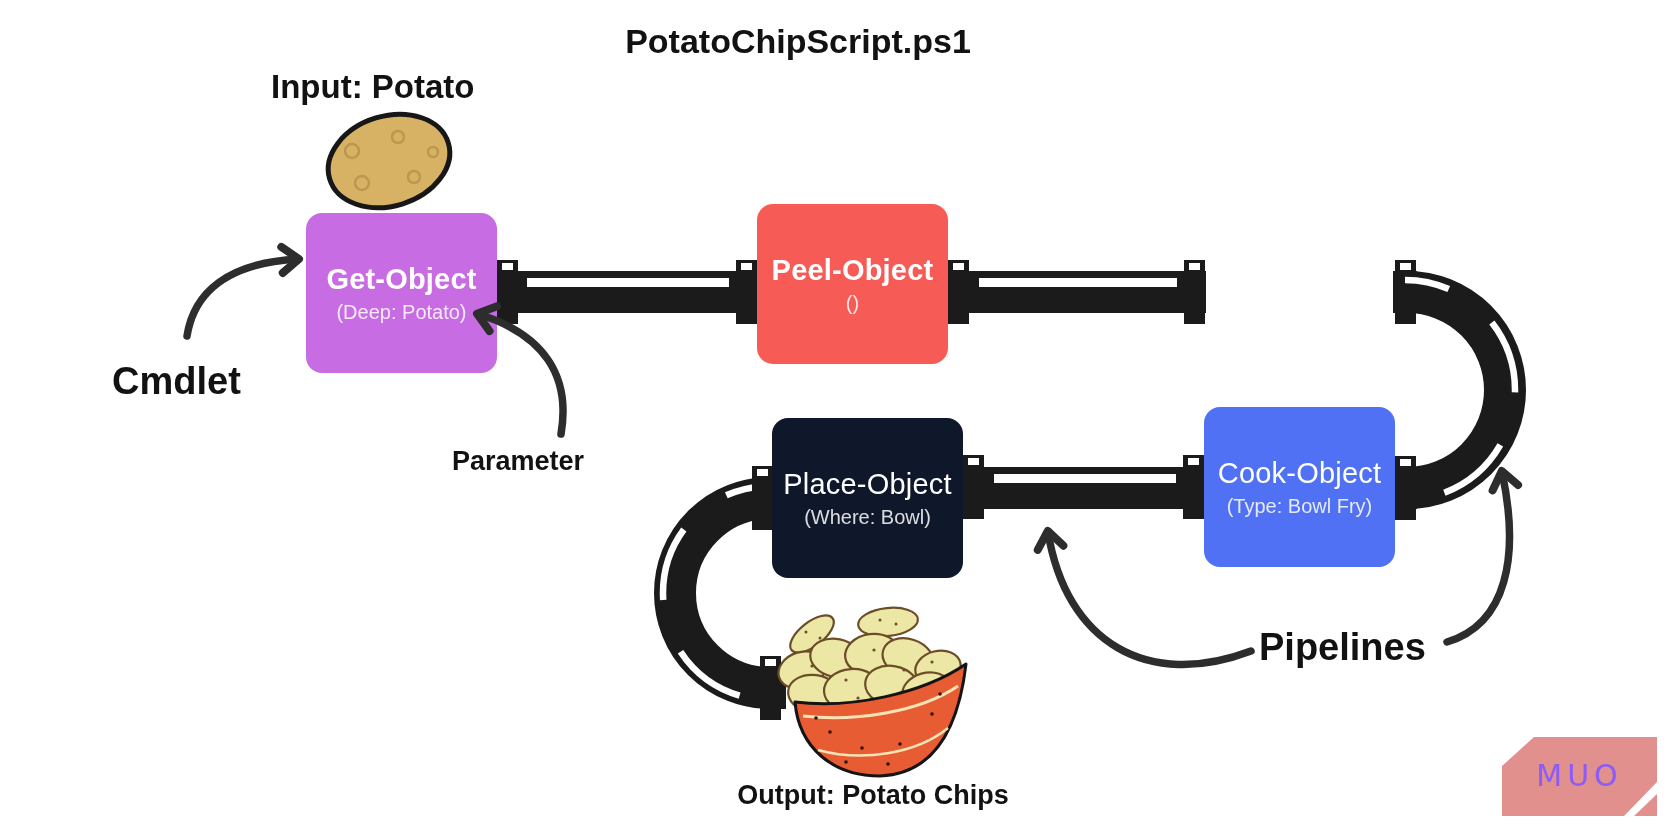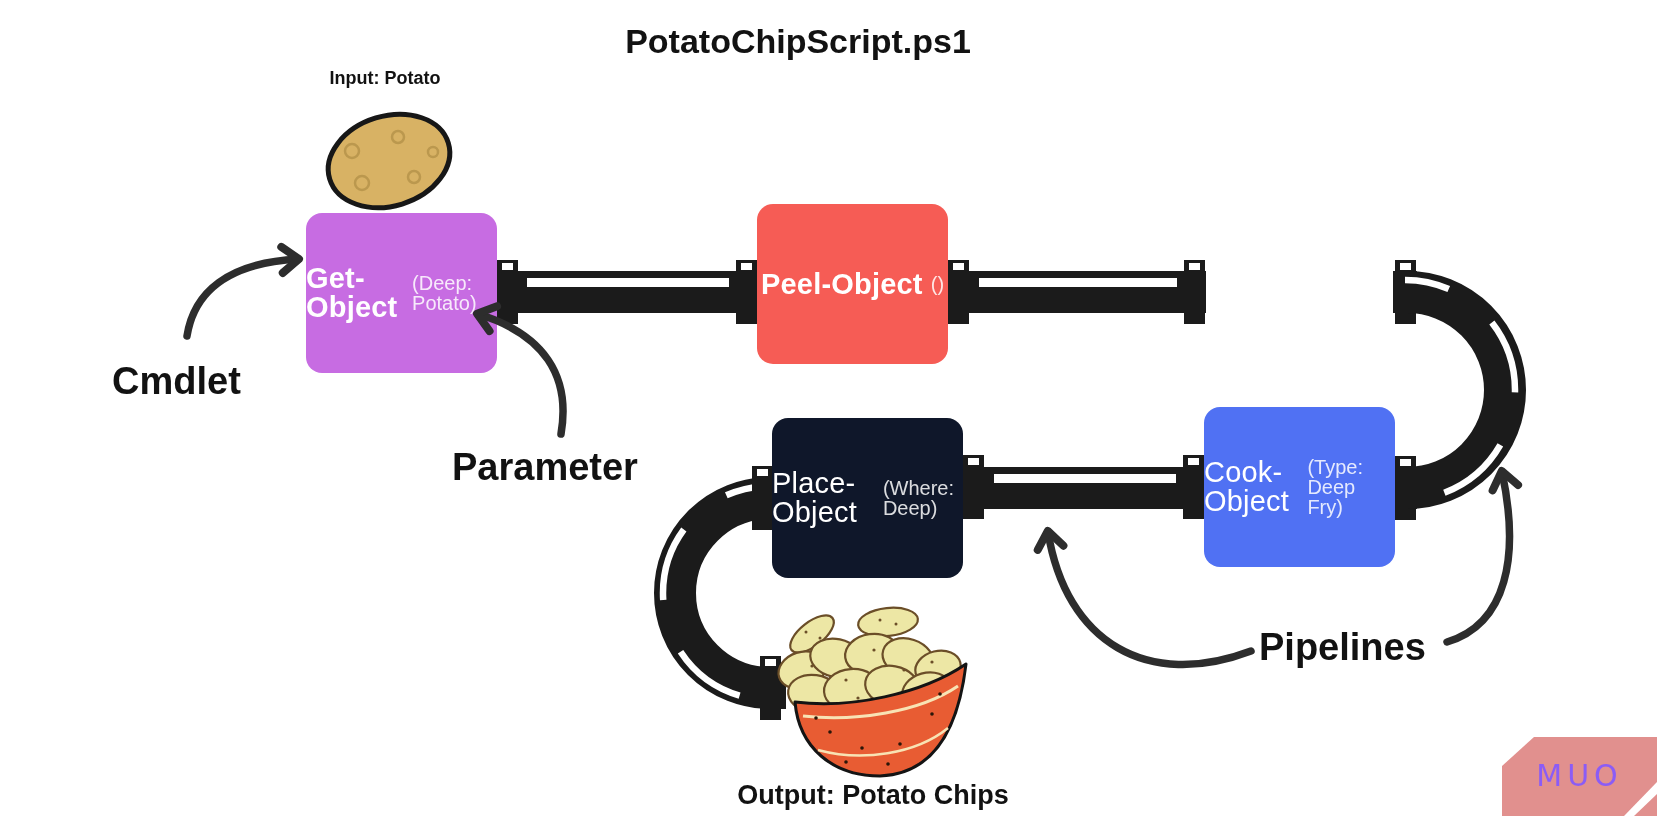--- a/index.html
+++ b/index.html
@@ -3,21 +3,21 @@
 <meta charset="utf-8">
 <style>
   html,body{margin:0;padding:0;}
   body{width:1680px;height:840px;background:#ffffff;font-family:"Liberation Sans",sans-serif;color:#111;overflow:hidden;}
   .stage{position:relative;width:1680px;height:840px;background:#fff;}
   .layer{position:absolute;left:0;top:0;pointer-events:none;}
   .base{z-index:1;}
   .top{z-index:3;}
   .lbl{position:absolute;font-weight:700;line-height:1.15;white-space:nowrap;color:#121212;z-index:2;}
   .center{text-align:center;}
-  .box{position:absolute;width:191px;height:160px;border-radius:16px;display:flex;
+  .box{position:absolute;width:191px;height:160px;border-radius:16px;display:flex;flex-direction:column;
        align-items:center;justify-content:center;gap:8px;color:#fff;z-index:2;}
   .box .bt{font-size:29px;line-height:1;letter-spacing:.2px;}
   .box.bold .bt{font-weight:700;}
   .box .bs{font-size:20px;line-height:1;color:rgba(255,255,255,.85);}
   .logo-text{position:absolute;left:1502px;top:737px;width:155px;height:76px;display:flex;align-items:center;
        justify-content:center;font-size:30px;letter-spacing:5px;color:#8b5cf6;z-index:4;font-family:"DejaVu Sans",sans-serif;}
 </style>
 </head>
 <body>
 
@@ -128,41 +128,41 @@
           <circle cx="932" cy="714" r="1.8"></circle>
         <circle cx="846" cy="762" r="1.8"></circle>
           <circle cx="888" cy="764" r="1.8"></circle>
         <circle cx="940" cy="694" r="1.8"></circle>
           <circle cx="816" cy="718" r="1.8"></circle>
       </g>
     </g>
   </svg>
 
   <div class="lbl center" style="left:598px;top:22px;width:400px;font-size:34px">PotatoChipScript.ps1</div>
-  <div class="lbl center" style="left:285px;top:68px;width:200px;font-size:18px">Input: Potato</div>
+  <div class="lbl center" style="left:271px;top:68px;width:200px;font-size:33px">Input: Potato</div>
   <div class="lbl" style="left:112px;top:360px;font-size:38px">Cmdlet</div>
-  <div class="lbl" style="left:452px;top:446px;font-size:38px">Parameter</div>
+  <div class="lbl" style="left:452px;top:446px;font-size:27px">Parameter</div>
   <div class="lbl center" style="left:723px;top:780px;width:300px;font-size:27px">Output: Potato Chips</div>
   <div class="lbl" style="left:1259px;top:626px;font-size:38px">Pipelines</div>
 
   <div class="box bold" style="left: 306px; top: 213px; background: rgb(199, 108, 226);">
     <div class="bt">Get-Object</div>
     <div class="bs">(Deep: Potato)</div>
   </div>
   <div class="box bold" style="left: 757px; top: 204px; background: rgb(246, 92, 85);">
     <div class="bt">Peel-Object</div>
     <div class="bs">()</div>
   </div>
   <div class="box" style="left: 1204px; top: 407px; background: rgb(80, 113, 243);">
     <div class="bt">Cook-Object</div>
-    <div class="bs">(Type: Deep Fry)</div>
+    <div class="bs">(Type: Bowl Fry)</div>
   </div>
   <div class="box" style="left: 772px; top: 418px; background: #0f172a;">
     <div class="bt">Place-Object</div>
-    <div class="bs">(Where: Deep)</div>
+    <div class="bs">(Where: Bowl)</div>
   </div>
 
   <svg class="layer top" width="1680" height="840" viewBox="0 0 1680 840">
     <defs>
       <marker id="ah" markerUnits="userSpaceOnUse" markerWidth="48" markerHeight="48" viewBox="-24 -24 48 48" refX="0" refY="0" orient="auto" overflow="visible">
         <path d="M -16 -13 L 1 0 L -16 13" fill="none" stroke="#2d2d2d" stroke-width="8" stroke-linecap="round" stroke-linejoin="round"></path>
       </marker>
     </defs>
     <g fill="none" stroke="#2d2d2d" stroke-width="7.5" stroke-linecap="round">
       <path d="M 187 336 C 194 292 228 263 298 259" marker-end="url(#ah)"></path>

